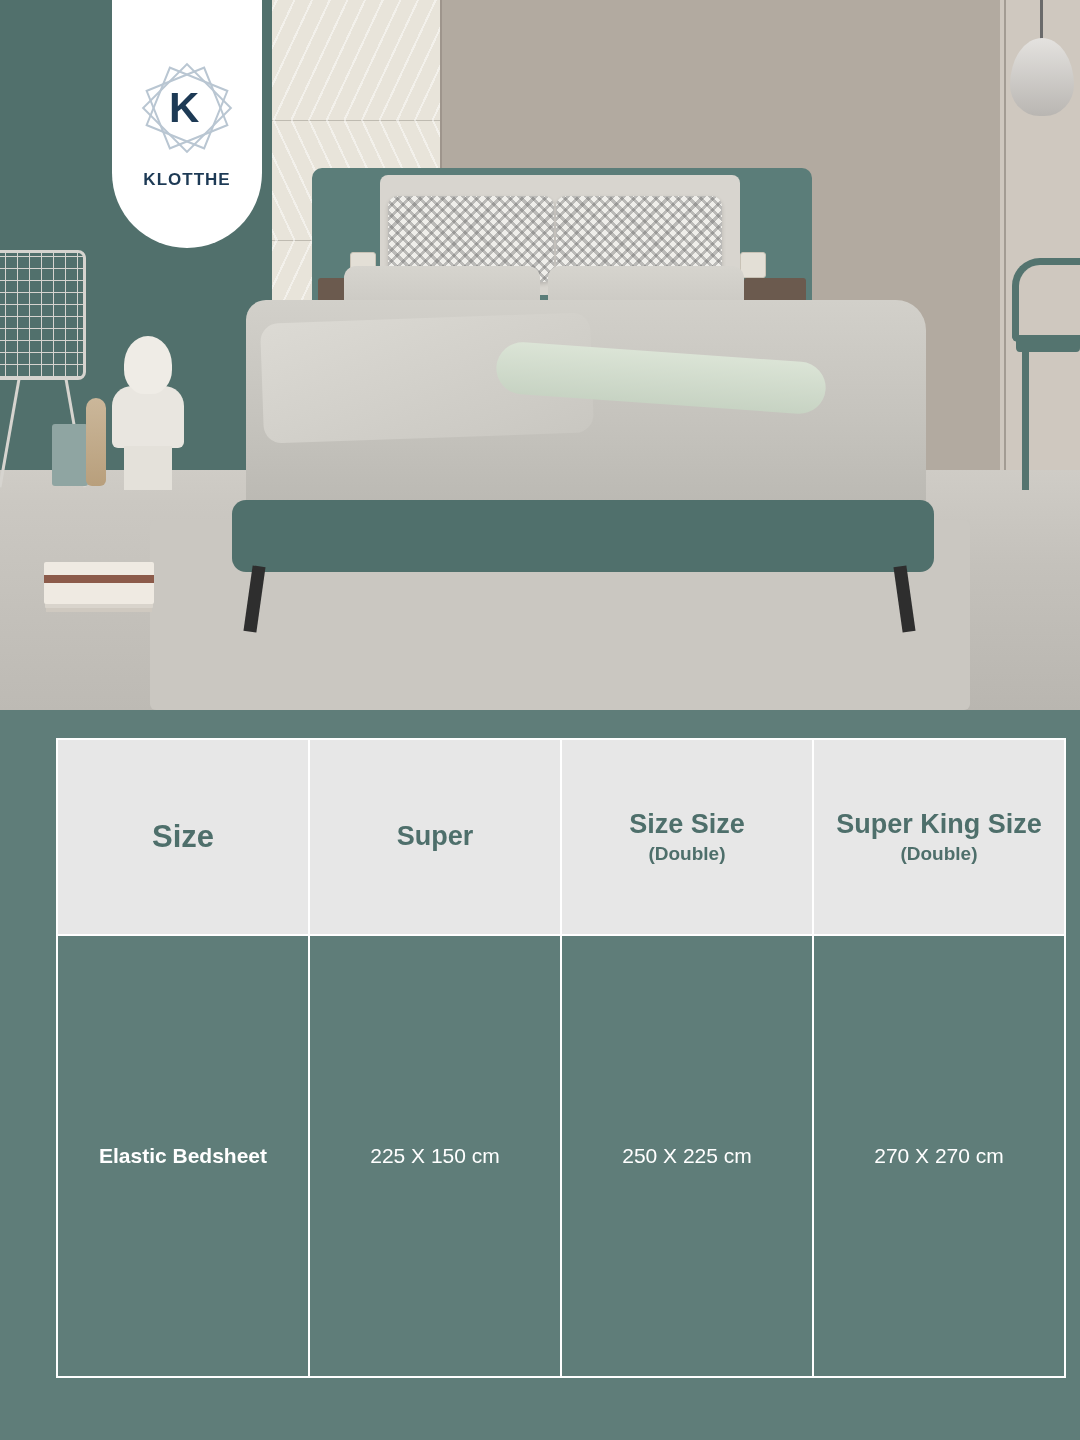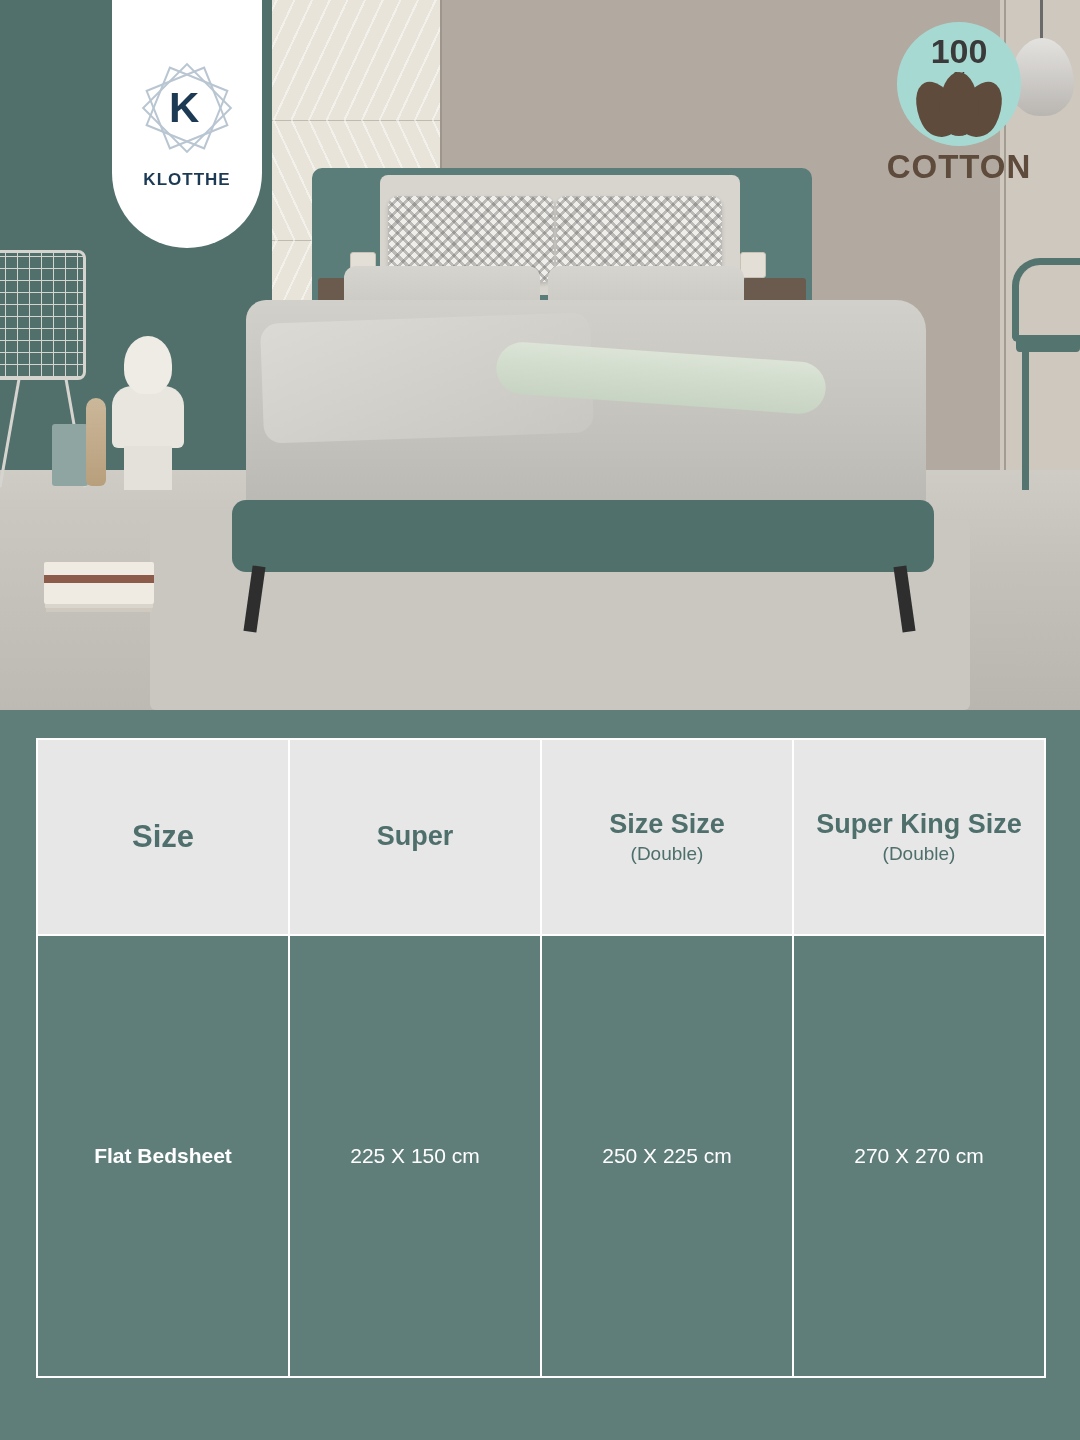--- a/index.html
+++ b/index.html
@@ -276,40 +276,40 @@
   .leaf.md { left: 24px; top: 0; width: 40px; height: 64px; }
   .cotton-word {
     margin-top: 2px; font-size: 33px; font-weight: bold; color: #5e4b3c;
     letter-spacing: 1px;
   }
 
   
   .table-wrap {
     position: absolute; left: 0; top: 710px; width: 1080px; height: 730px;
     background: #5f7d79;
-    padding: 28px 36px 62px 36px;
+    padding: 28px 36px 62px 56px;
   }
   table.sizes {
     width: 1008px; height: 100%;
     border-collapse: collapse;
     table-layout: fixed;
   }
   table.sizes th, table.sizes td {
     border: 2px solid #ffffff;
     text-align: center;
     vertical-align: middle;
   }
   table.sizes thead th {
     background: #e7e7e7;
     height: 196px;
     color: #4e6f6b;
   }
   .th-main { font-size: 27px; font-weight: bold; line-height: 1.15; }
   .th-main.big { font-size: 31px; }
-  .th-sub { font-size: 19px; font-weight: normal; margin-top: 2px; text-align: center; }
+  .th-sub { font-size: 19px; font-weight: bold; margin-top: 2px; text-align: center; }
   table.sizes tbody td { height: 150px; color: #ffffff; }
   .row-label { font-size: 21px; font-weight: bold; }
   .cell-val { font-size: 21px; font-weight: normal; }
   col.c1 { width: 252px; }
   col.c2 { width: 252px; }
   col.c3 { width: 252px; }
   col.c4 { width: 252px; }
 </style>
 </head>
 <body>
@@ -374,32 +374,20 @@
     <div class="logo-badge">
       <div class="logo-mark">
         <div class="dia d1"></div>
         <div class="dia d2"></div>
         <div class="dia d3"></div>
         <div class="logo-k">K</div>
       </div>
       <div class="logo-text">KLOTTHE</div>
     </div>
 
-    <div class="cotton-badge">
-      <div class="cotton-circle">
-        <div class="cotton-100">100</div>
-        <div class="cotton-pct">%</div>
-        <div class="leafwrap">
-          <div class="leaf lf"></div>
-          <div class="leaf rt"></div>
-          <div class="leaf md"></div>
-        </div>
-      </div>
-      <div class="cotton-word">COTTON</div>
-    </div>
   </div>
 
   <div class="table-wrap">
     <table class="sizes">
       <colgroup>
         <col class="c1">
           <col class="c2">
           <col class="c3">
           <col class="c4">
       </colgroup>
@@ -416,21 +404,21 @@
             <div class="th-sub">(Double)</div>
           </th>
           <th>
             <div class="th-main">Super King Size</div>
             <div class="th-sub">(Double)</div>
           </th>
         </tr>
       </thead>
       <tbody>
         <tr>
-          <td class="row-label">Flat Bedsheet</td>
+          <td class="row-label">Elastic Bedsheet</td>
           <td class="cell-val">225 X 150 cm</td>
           <td class="cell-val">250 X 225 cm</td>
           <td class="cell-val">270 X 270 cm</td>
         </tr>
       </tbody>
     </table>
   </div>
 </div>
 
 </body></html>

